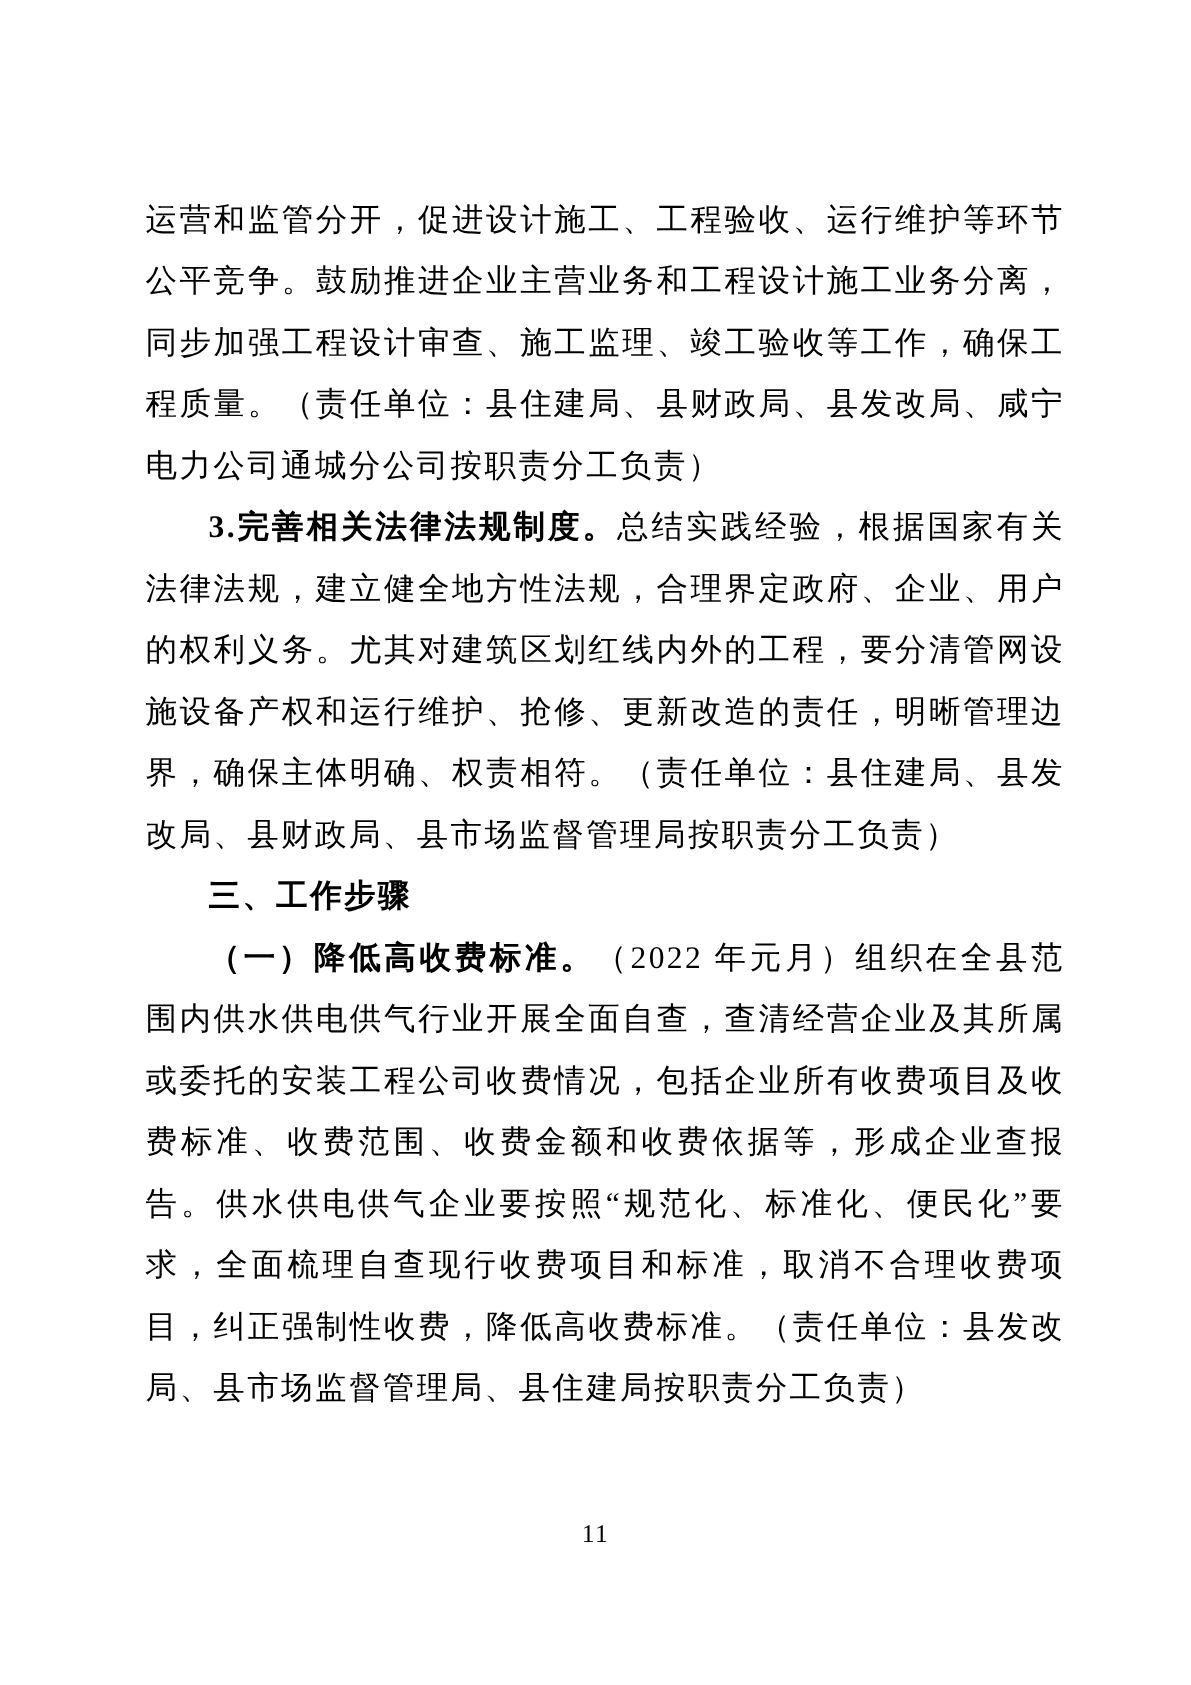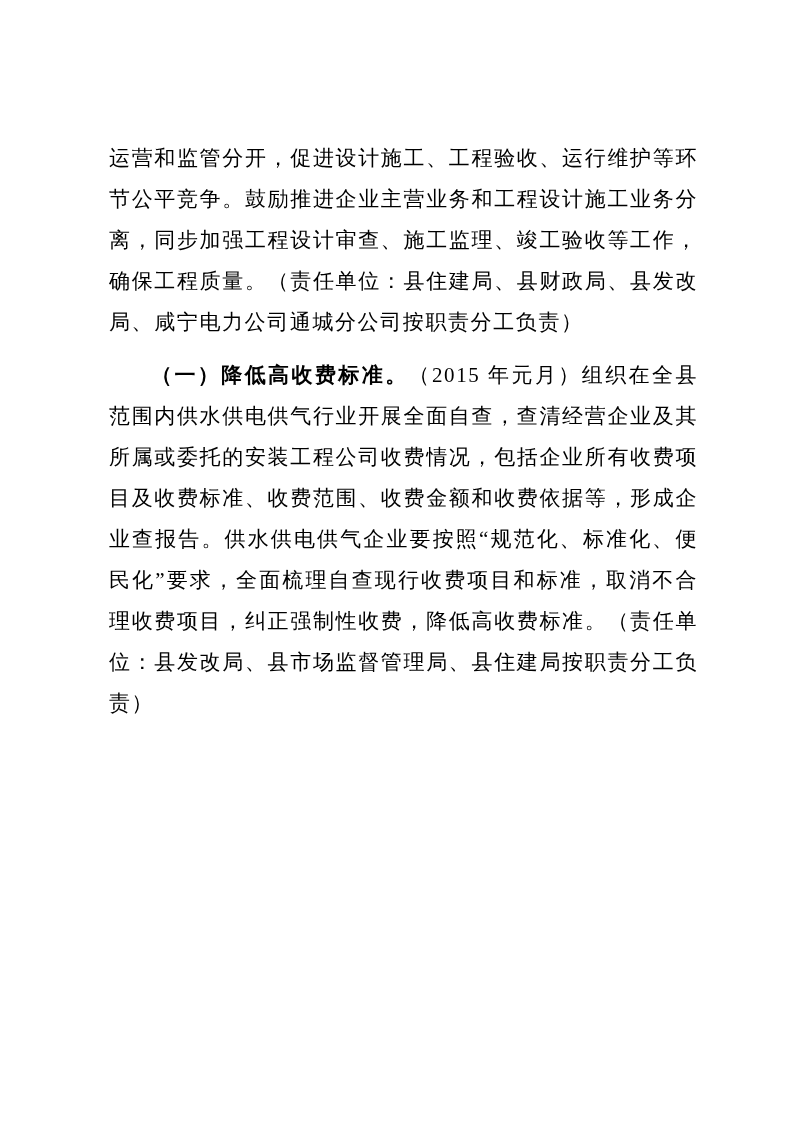--- a/index.html
+++ b/index.html
@@ -22,21 +22,21 @@
     top: 126px;
     width: 613px;
     font-size: 21px;
     line-height: 41px;
     letter-spacing: 1.6px;
     text-align: justify;
     text-justify: inter-character;
     word-break: break-all;
   }
   .content p {
-    margin: 12px;
+    margin: 0;
     padding: 0;
   }
   .content p.indent {
     text-indent: 2em;
   }
   .lead {
     font-weight: bold;
   }
   .page-number {
     position: absolute;
@@ -50,20 +50,23 @@
   }
 </style>
 </head>
 <body>
 
 <div class="page">
   <div class="content">
 
     <p><span>运营和监管分开，促进设计施工、工程验收、运行维护等环节公平竞争。鼓励推进企业主营业务和工程设计施工业务分离，同步加强工程设计审查、施工监理、竣工验收等工作，确保工程质量。（责任单位：县住建局、县财政局、县发改局、咸宁电力公司通城分公司按职责分工负责）</span></p>
 
+    <p class="indent"><span class="lead">3.完善相关法律法规制度。</span><span>总结实践经验，根据国家有关法律法规，建立健全地方性法规，合理界定政府、企业、用户的权利义务。尤其对建筑区划红线内外的工程，要分清管网设施设备产权和运行维护、抢修、更新改造的责任，明晰管理边界，确保主体明确、权责相符。（责任单位：县住建局、县发改局、县财政局、县市场监督管理局按职责分工负责）</span></p>
 
+    <p class="indent"><span class="lead">三、工作步骤</span></p>
 
-    <p class="indent"><span class="lead">（一）降低高收费标准。</span><span>（2015 年元月）组织在全县范围内供水供电供气行业开展全面自查，查清经营企业及其所属或委托的安装工程公司收费情况，包括企业所有收费项目及收费标准、收费范围、收费金额和收费依据等，形成企业查报告。供水供电供气企业要按照“规范化、标准化、便民化”要求，全面梳理自查现行收费项目和标准，取消不合理收费项目，纠正强制性收费，降低高收费标准。（责任单位：县发改局、县市场监督管理局、县住建局按职责分工负责）</span></p>
+    <p class="indent"><span class="lead">（一）降低高收费标准。</span><span>（2022 年元月）组织在全县范围内供水供电供气行业开展全面自查，查清经营企业及其所属或委托的安装工程公司收费情况，包括企业所有收费项目及收费标准、收费范围、收费金额和收费依据等，形成企业查报告。供水供电供气企业要按照“规范化、标准化、便民化”要求，全面梳理自查现行收费项目和标准，取消不合理收费项目，纠正强制性收费，降低高收费标准。（责任单位：县发改局、县市场监督管理局、县住建局按职责分工负责）</span></p>
 
 
   </div>
 
+  <div class="page-number">11</div>
 </div>
 
 </body></html>

